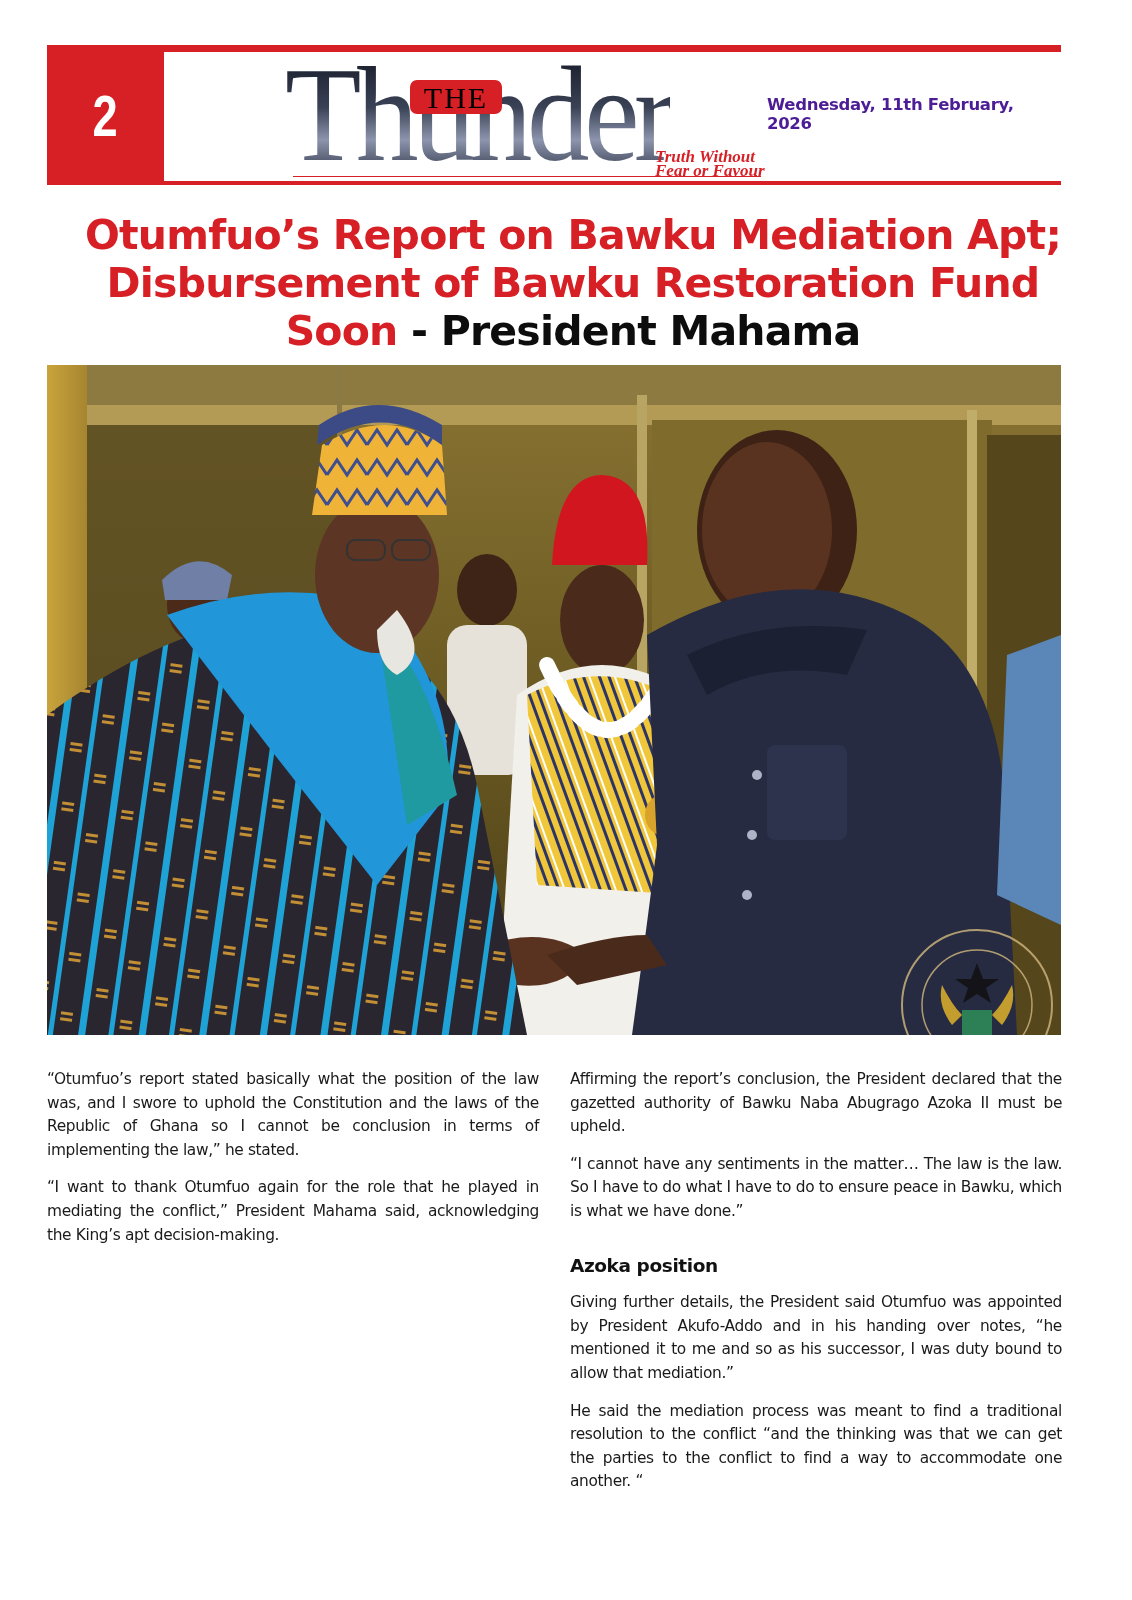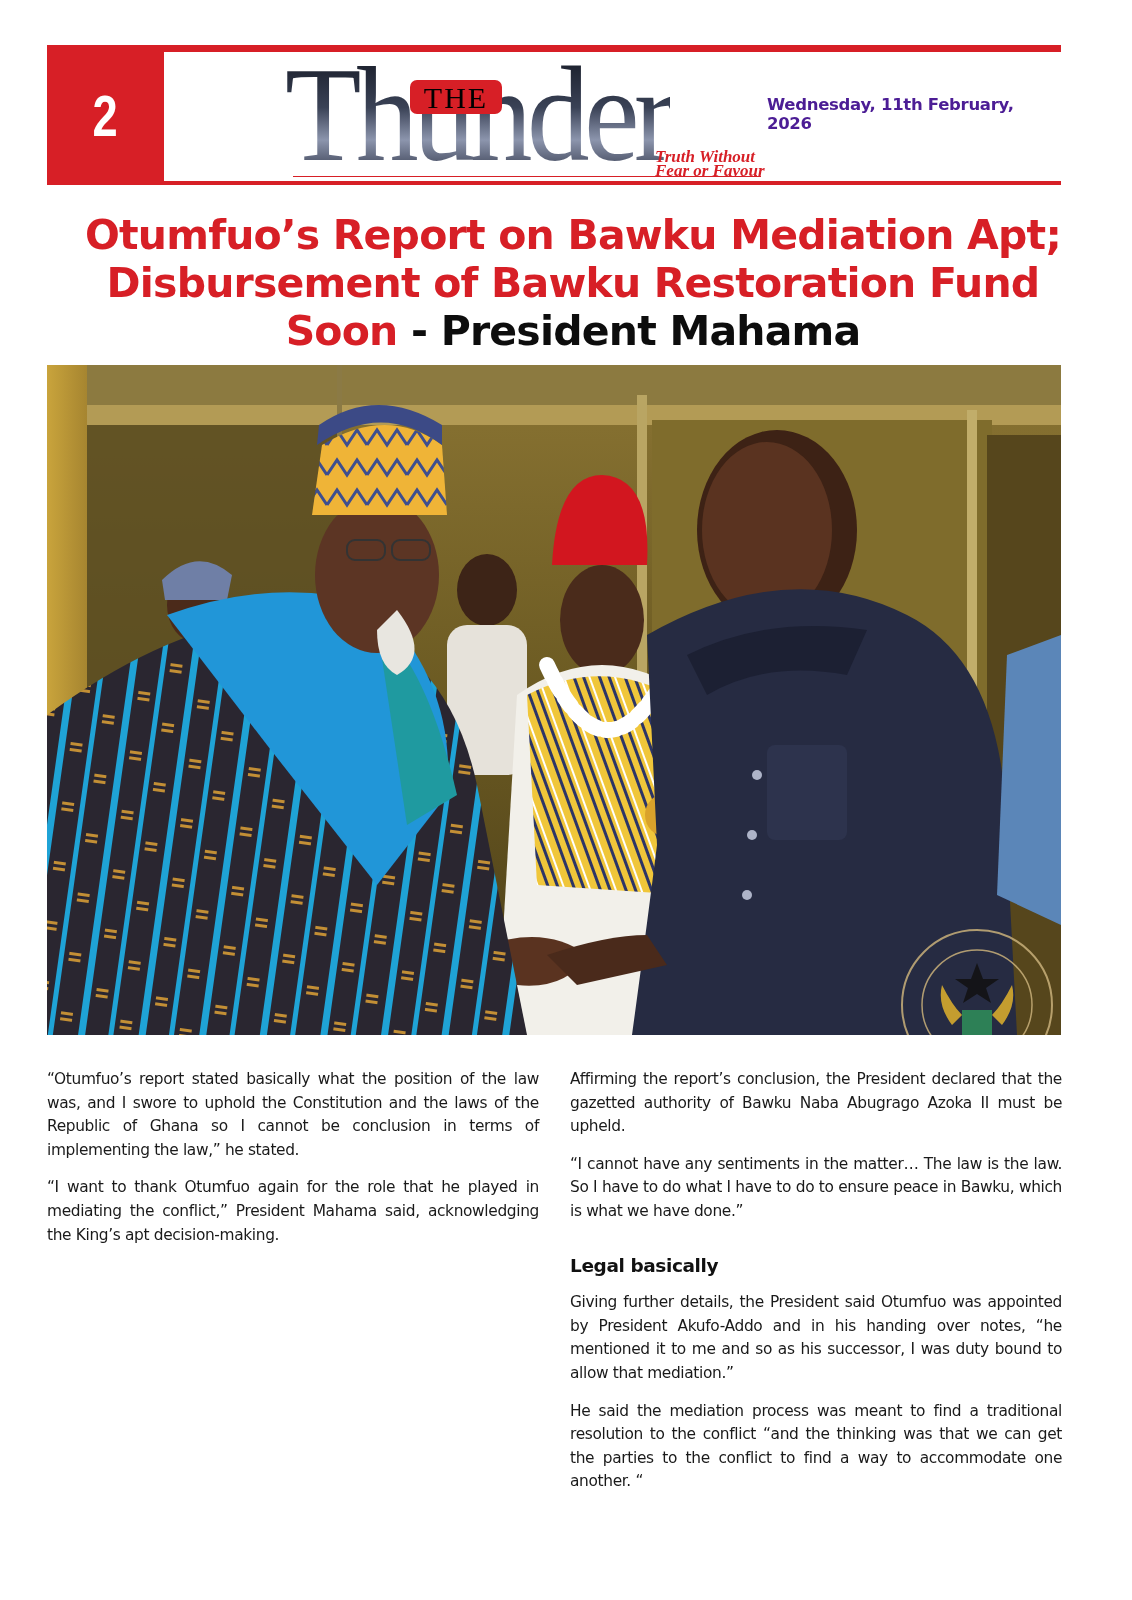--- a/index.html
+++ b/index.html
@@ -155,16 +155,16 @@
 </div>
 
 <div class="col col-left">
   <p>“Otumfuo’s report stated basically what the position of the law was, and I swore to uphold the Constitution and the laws of the Republic of Ghana so I cannot be conclusion in terms of implementing the law,” he stated.</p>
   <p>“I want to thank Otumfuo again for the role that he played in mediating the conflict,” President Mahama said, acknowledging the King’s apt decision-making.</p>
 </div>
 
 <div class="col col-right">
   <p>Affirming the report’s conclusion, the President declared that the gazetted authority of Bawku Naba Abugrago Azoka II must be upheld.</p>
   <p>“I cannot have any sentiments in the matter… The law is the law. So I have to do what I have to do to ensure peace in Bawku, which is what we have done.”</p>
-  <h3>Legal basically</h3>
+  <h3>Azoka position</h3>
   <p>Giving further details, the President said Otumfuo was appointed by President Akufo-Addo and in his handing over notes, “he mentioned it to me and so as his successor, I was duty bound to allow that mediation.”</p>
   <p>He said the mediation process was meant to find a traditional resolution to the conflict “and the thinking was that we can get the parties to the conflict to find a way to accommodate one another. “</p>
 </div>
 
 </body></html>

